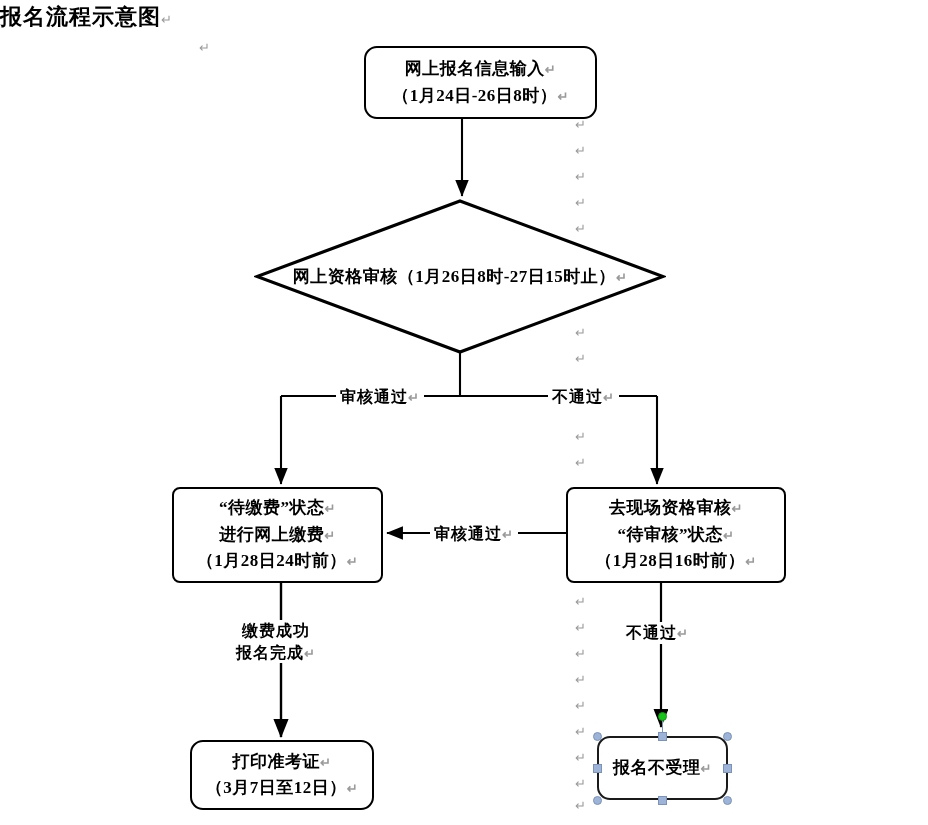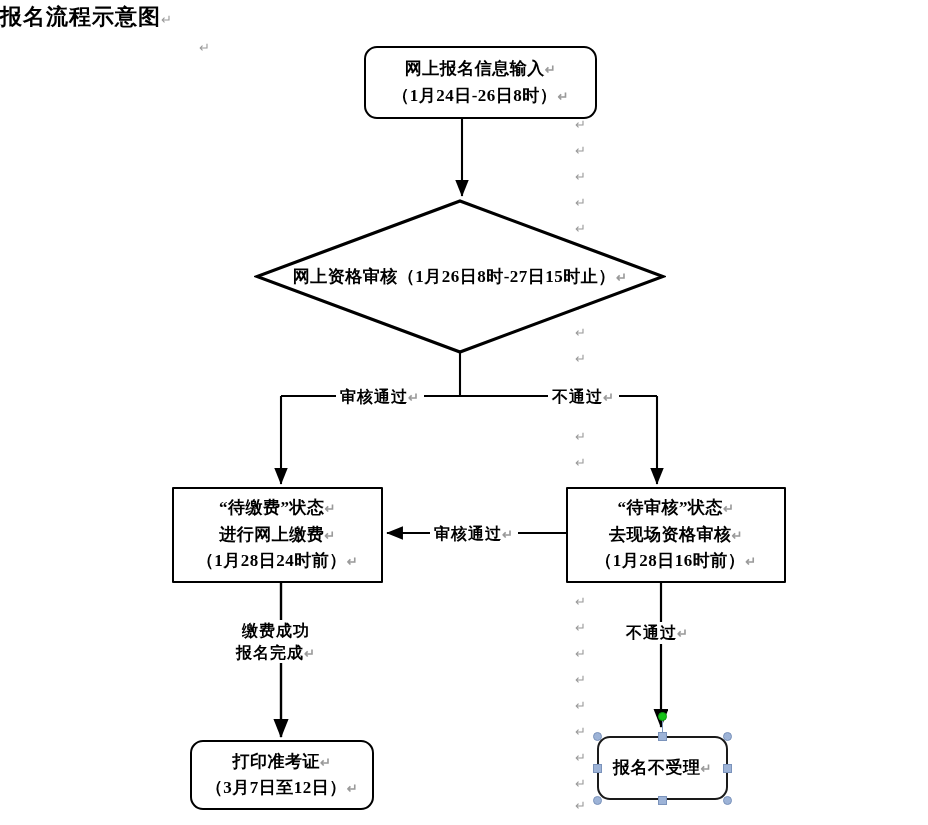--- a/index.html
+++ b/index.html
@@ -62,21 +62,21 @@
     text-align: center;
     font-size: 17px;
     line-height: 1.55;
     letter-spacing: 0.5px;
     font-family: "Liberation Serif", "DejaVu Serif", serif;
     font-weight: bold;
     white-space: nowrap;
   }
   .node .line { display: block; }
   .rounded { border-radius: 13px; }
-  .rect { border-radius: 1px; }
+  .rect { border-radius: 8px; }
 
   
   .diamond-wrap {
     position: absolute;
   }
   .diamond-wrap svg { display: block; }
   .diamond-text {
     position: absolute;
     left: 0;
     top: 0;
@@ -241,24 +241,24 @@
     <span class="line">
       <span>进行网上缴费</span><span class="pilcrow">↵</span>
     </span>
     <span class="line">
       <span>（1月28日24时前）</span><span class="pilcrow">↵</span>
     </span>
   </div>
 
   <div class="node rect" style="left:566px; top:487px; width:220px; height:96px;">
     <span class="line">
+      <span>去现场资格审核</span><span class="pilcrow">↵</span>
+    </span>
+    <span class="line">
       <span>“待审核”状态</span><span class="pilcrow">↵</span>
-    </span>
-    <span class="line">
-      <span>去现场资格审核</span><span class="pilcrow">↵</span>
     </span>
     <span class="line">
       <span>（1月28日16时前）</span><span class="pilcrow">↵</span>
     </span>
   </div>
 
   <div class="edge-label" style="left:430px; top:523px;">
     <span>审核通过</span><span class="pilcrow">↵</span>
   </div>
 

